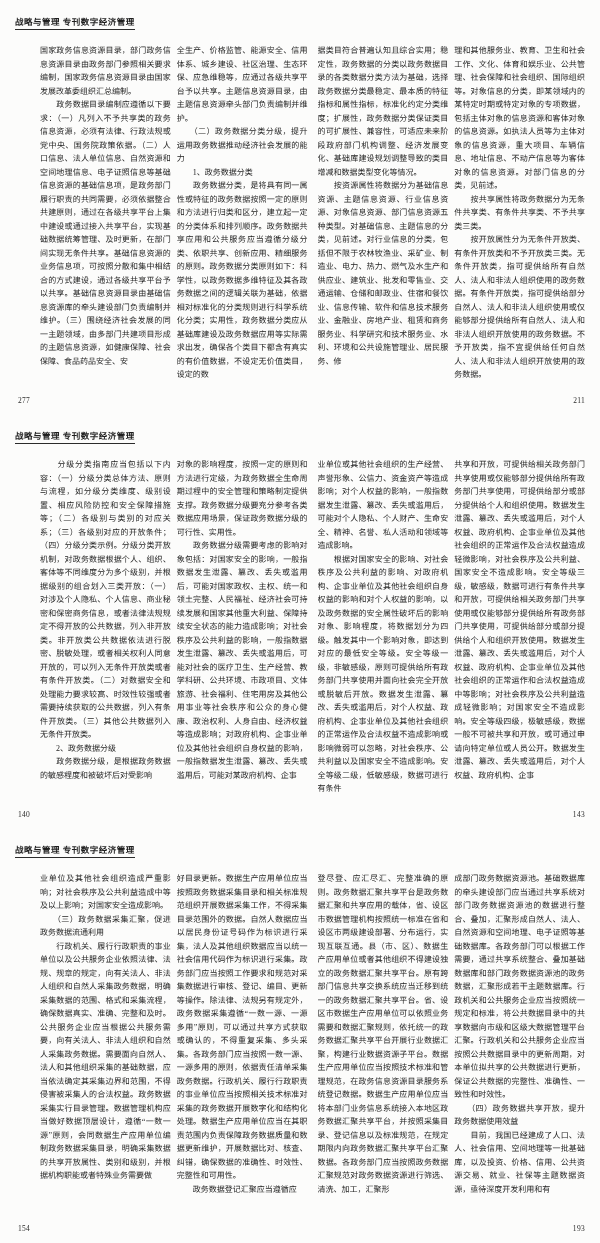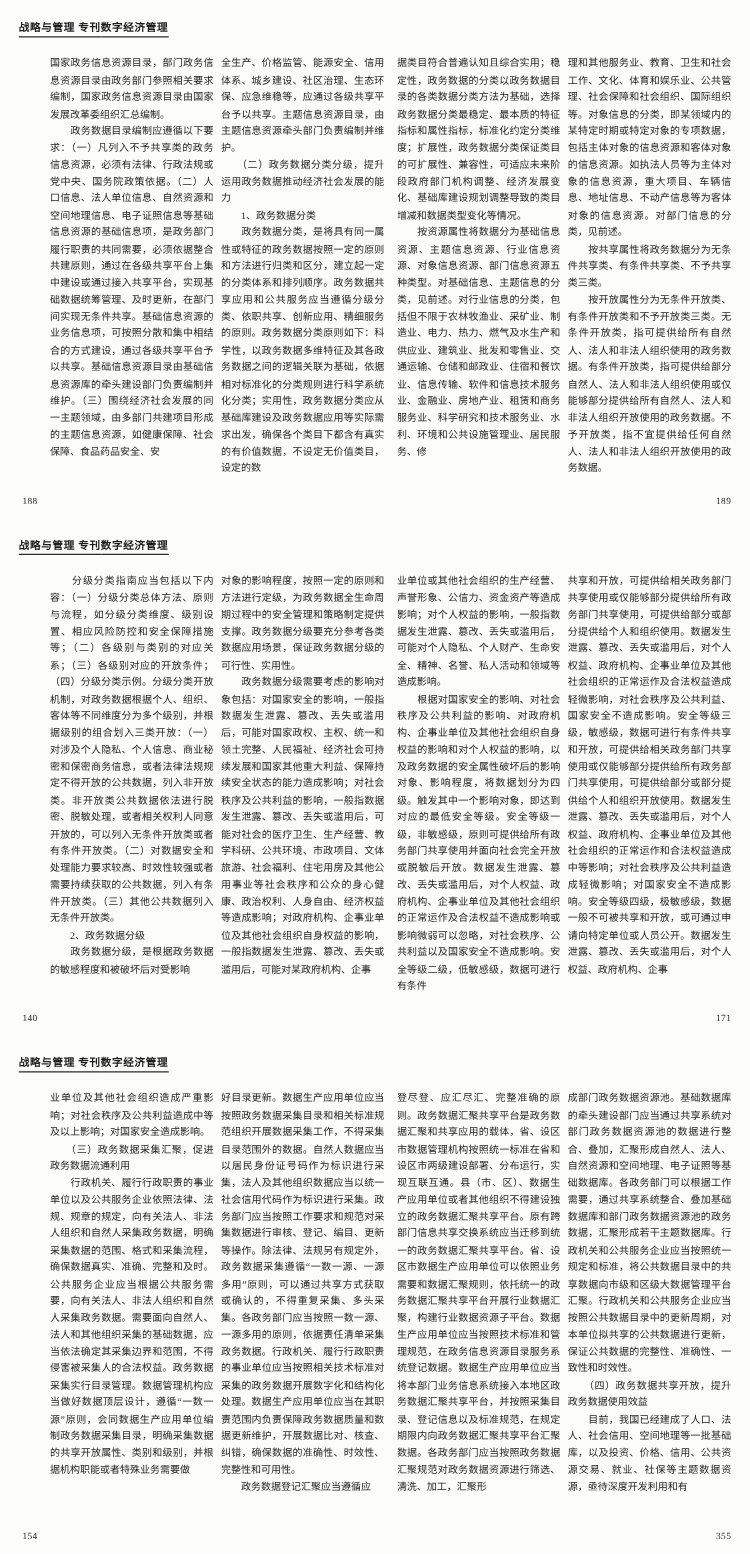--- a/index.html
+++ b/index.html
@@ -92,22 +92,22 @@
 　　1、政务数据分类
 　　政务数据分类，是将具有同一属性或特征的政务数据按照一定的原则和方法进行归类和区分，建立起一定的分类体系和排列顺序。政务数据共享应用和公共服务应当遵循分级分类、依职共享、创新应用、精细服务的原则。政务数据分类原则如下：科学性，以政务数据多维特征及其各政务数据之间的逻辑关联为基础，依据相对标准化的分类规则进行科学系统化分类；实用性，政务数据分类应从基础库建设及政务数据应用等实际需求出发，确保各个类目下都含有真实的有价值数据，不设定无价值类目，设定的数</div>
       <div class="gut-m"></div>
       <div class="col">据类目符合普遍认知且综合实用；稳定性，政务数据的分类以政务数据目录的各类数据分类方法为基础，选择政务数据分类最稳定、最本质的特征指标和属性指标，标准化约定分类维度；扩展性，政务数据分类保证类目的可扩展性、兼容性，可适应未来阶段政府部门机构调整、经济发展变化、基础库建设规划调整导致的类目增减和数据类型变化等情况。
 　　按资源属性将数据分为基础信息资源、主题信息资源、行业信息资源、对象信息资源、部门信息资源五种类型。对基础信息、主题信息的分类，见前述。对行业信息的分类，包括但不限于农林牧渔业、采矿业、制造业、电力、热力、燃气及水生产和供应业、建筑业、批发和零售业、交通运输、仓储和邮政业、住宿和餐饮业、信息传输、软件和信息技术服务业、金融业、房地产业、租赁和商务服务业、科学研究和技术服务业、水利、环境和公共设施管理业、居民服务、修</div>
       <div class="gut-s"></div>
       <div class="col">理和其他服务业、教育、卫生和社会工作、文化、体育和娱乐业、公共管理、社会保障和社会组织、国际组织等。对象信息的分类，即某领域内的某特定时期或特定对象的专项数据，包括主体对象的信息资源和客体对象的信息资源。如执法人员等为主体对象的信息资源，重大项目、车辆信息、地址信息、不动产信息等为客体对象的信息资源。对部门信息的分类，见前述。
 　　按共享属性将政务数据分为无条件共享类、有条件共享类、不予共享类三类。
 　　按开放属性分为无条件开放类、有条件开放类和不予开放类三类。无条件开放类，指可提供给所有自然人、法人和非法人组织使用的政务数据。有条件开放类，指可提供给部分自然人、法人和非法人组织使用或仅能够部分提供给所有自然人、法人和非法人组织开放使用的政务数据。不予开放类，指不宜提供给任何自然人、法人和非法人组织开放使用的政务数据。</div>
     </div>
-    <span class="page-number pn-left">188</span>
-    <span class="page-number pn-right">189</span>
+    <span class="page-number pn-left">277</span>
+    <span class="page-number pn-right">211</span>
   </section>
 
   <section class="spread">
     <div class="header-row">
       <span class="page-header">战略与管理 专刊</span>
       <span class="page-header">数字经济管理</span>
     </div>
     <div class="body-row">
       <div class="col">　　分级分类指南应当包括以下内容：（一）分级分类总体方法、原则与流程，如分级分类维度、级别设置、相应风险防控和安全保障措施等；（二）各级别与类别的对应关系；（三）各级别对应的开放条件；（四）分级分类示例。分级分类开放机制，对政务数据根据个人、组织、客体等不同维度分为多个级别，并根据级别的组合划入三类开放：（一）对涉及个人隐私、个人信息、商业秘密和保密商务信息，或者法律法规规定不得开放的公共数据，列入非开放类。非开放类公共数据依法进行脱密、脱敏处理，或者相关权利人同意开放的，可以列入无条件开放类或者有条件开放类。（二）对数据安全和处理能力要求较高、时效性较强或者需要持续获取的公共数据，列入有条件开放类。（三）其他公共数据列入无条件开放类。
 　　2、政务数据分级
@@ -115,21 +115,21 @@
       <div class="gut-s"></div>
       <div class="col">对象的影响程度，按照一定的原则和方法进行定级，为政务数据全生命周期过程中的安全管理和策略制定提供支撑。政务数据分级要充分参考各类数据应用场景，保证政务数据分级的可行性、实用性。
 　　政务数据分级需要考虑的影响对象包括：对国家安全的影响，一般指数据发生泄露、篡改、丢失或滥用后，可能对国家政权、主权、统一和领土完整、人民福祉、经济社会可持续发展和国家其他重大利益、保障持续安全状态的能力造成影响；对社会秩序及公共利益的影响，一般指数据发生泄露、篡改、丢失或滥用后，可能对社会的医疗卫生、生产经营、教学科研、公共环境、市政项目、文体旅游、社会福利、住宅用房及其他公用事业等社会秩序和公众的身心健康、政治权利、人身自由、经济权益等造成影响；对政府机构、企事业单位及其他社会组织自身权益的影响，一般指数据发生泄露、篡改、丢失或滥用后，可能对某政府机构、企事</div>
       <div class="gut-m"></div>
       <div class="col">业单位或其他社会组织的生产经营、声誉形象、公信力、资金资产等造成影响；对个人权益的影响，一般指数据发生泄露、篡改、丢失或滥用后，可能对个人隐私、个人财产、生命安全、精神、名誉、私人活动和领域等造成影响。
 　　根据对国家安全的影响、对社会秩序及公共利益的影响、对政府机构、企事业单位及其他社会组织自身权益的影响和对个人权益的影响，以及政务数据的安全属性破坏后的影响对象、影响程度，将数据划分为四级。触发其中一个影响对象，即达到对应的最低安全等级。安全等级一级，非敏感级，原则可提供给所有政务部门共享使用并面向社会完全开放或脱敏后开放。数据发生泄露、篡改、丢失或滥用后，对个人权益、政府机构、企事业单位及其他社会组织的正常运作及合法权益不造成影响或影响微弱可以忽略，对社会秩序、公共利益以及国家安全不造成影响。安全等级二级，低敏感级，数据可进行有条件</div>
       <div class="gut-s"></div>
       <div class="col">共享和开放，可提供给相关政务部门共享使用或仅能够部分提供给所有政务部门共享使用，可提供给部分或部分提供给个人和组织使用。数据发生泄露、篡改、丢失或滥用后，对个人权益、政府机构、企事业单位及其他社会组织的正常运作及合法权益造成轻微影响，对社会秩序及公共利益、国家安全不造成影响。安全等级三级，敏感级，数据可进行有条件共享和开放，可提供给相关政务部门共享使用或仅能够部分提供给所有政务部门共享使用，可提供给部分或部分提供给个人和组织开放使用。数据发生泄露、篡改、丢失或滥用后，对个人权益、政府机构、企事业单位及其他社会组织的正常运作和合法权益造成中等影响；对社会秩序及公共利益造成轻微影响；对国家安全不造成影响。安全等级四级，极敏感级，数据一般不可被共享和开放，或可通过申请向特定单位或人员公开。数据发生泄露、篡改、丢失或滥用后，对个人权益、政府机构、企事</div>
     </div>
     <span class="page-number pn-left">140</span>
-    <span class="page-number pn-right">171</span>
+    <span class="page-number pn-right">143</span>
   </section>
 
   <section class="spread">
     <div class="header-row">
       <span class="page-header">战略与管理 专刊</span>
       <span class="page-header">数字经济管理</span>
     </div>
     <div class="body-row">
       <div class="col">业单位及其他社会组织造成严重影响；对社会秩序及公共利益造成中等及以上影响；对国家安全造成影响。
 　　（三）政务数据采集汇聚，促进政务数据流通利用
@@ -138,16 +138,16 @@
       <div class="col">好目录更新。数据生产应用单位应当按照政务数据采集目录和相关标准规范组织开展数据采集工作，不得采集目录范围外的数据。自然人数据应当以居民身份证号码作为标识进行采集，法人及其他组织数据应当以统一社会信用代码作为标识进行采集。政务部门应当按照工作要求和规范对采集数据进行审核、登记、编目、更新等操作。除法律、法规另有规定外，政务数据采集遵循“一数一源、一源多用”原则，可以通过共享方式获取或确认的，不得重复采集、多头采集。各政务部门应当按照一数一源、一源多用的原则，依据责任清单采集政务数据。行政机关、履行行政职责的事业单位应当按照相关技术标准对采集的政务数据开展数字化和结构化处理。数据生产应用单位应当在其职责范围内负责保障政务数据质量和数据更新维护，开展数据比对、核查、纠错，确保数据的准确性、时效性、完整性和可用性。
 　　政务数据登记汇聚应当遵循应</div>
       <div class="gut-m"></div>
       <div class="col">登尽登、应汇尽汇、完整准确的原则。政务数据汇聚共享平台是政务数据汇聚和共享应用的载体，省、设区市数据管理机构按照统一标准在省和设区市两级建设部署、分布运行，实现互联互通。县（市、区）、数据生产应用单位或者其他组织不得建设独立的政务数据汇聚共享平台。原有跨部门信息共享交换系统应当迁移到统一的政务数据汇聚共享平台。省、设区市数据生产应用单位可以依照业务需要和数据汇聚规则，依托统一的政务数据汇聚共享平台开展行业数据汇聚，构建行业数据资源子平台。数据生产应用单位应当按照技术标准和管理规范，在政务信息资源目录服务系统登记数据。数据生产应用单位应当将本部门业务信息系统接入本地区政务数据汇聚共享平台，并按照采集目录、登记信息以及标准规范，在规定期限内向政务数据汇聚共享平台汇聚数据。各政务部门应当按照政务数据汇聚规范对政务数据资源进行筛选、清洗、加工，汇聚形</div>
       <div class="gut-s"></div>
       <div class="col">成部门政务数据资源池。基础数据库的牵头建设部门应当通过共享系统对部门政务数据资源池的数据进行整合、叠加，汇聚形成自然人、法人、自然资源和空间地理、电子证照等基础数据库。各政务部门可以根据工作需要，通过共享系统整合、叠加基础数据库和部门政务数据资源池的政务数据，汇聚形成若干主题数据库。行政机关和公共服务企业应当按照统一规定和标准，将公共数据目录中的共享数据向市级和区级大数据管理平台汇聚。行政机关和公共服务企业应当按照公共数据目录中的更新周期，对本单位拟共享的公共数据进行更新，保证公共数据的完整性、准确性、一致性和时效性。
 　　（四）政务数据共享开放，提升政务数据使用效益
 　　目前，我国已经建成了人口、法人、社会信用、空间地理等一批基础库，以及投资、价格、信用、公共资源交易、就业、社保等主题数据资源，亟待深度开发利用和有</div>
     </div>
     <span class="page-number pn-left">154</span>
-    <span class="page-number pn-right">355</span>
+    <span class="page-number pn-right">193</span>
   </section>
 
 </div>
 
 </body></html>

